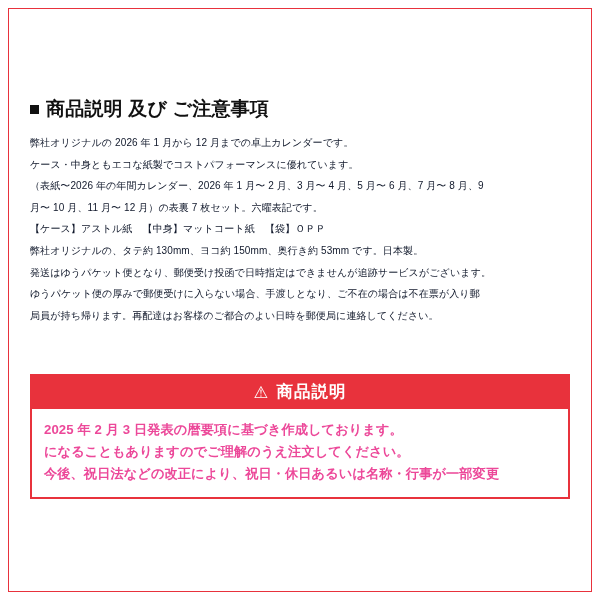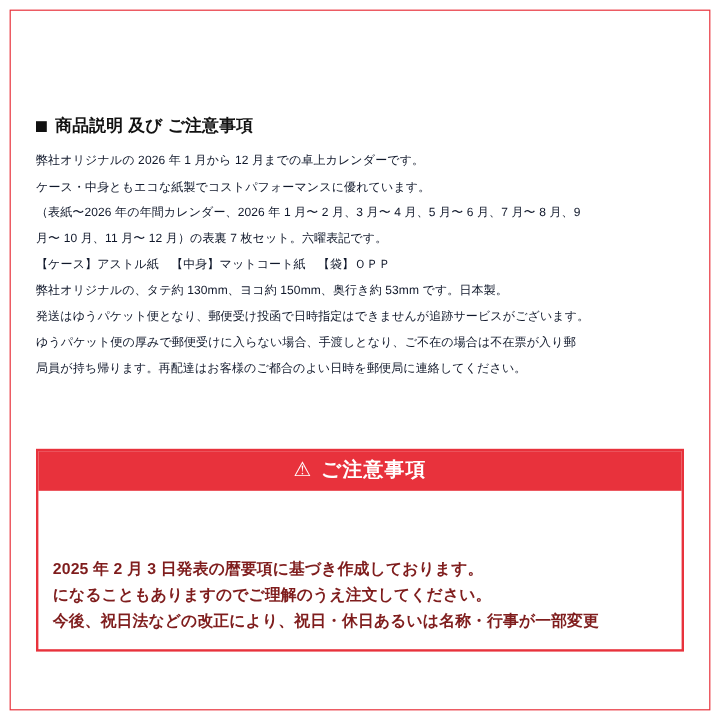--- a/index.html
+++ b/index.html
@@ -28,21 +28,21 @@
     border: 1px solid #e8323c;
     box-sizing: border-box;
   }
   .content {
     position: absolute;
     left: 30px;
     top: 96px;
     width: 540px;
   }
   .heading {
-    font-size: 14px;
+    font-size: 19px;
     font-weight: bold;
     color: #111111;
     letter-spacing: 0.2px;
     margin: 0 0 10px 0;
     display: flex;
     align-items: center;
   }
   .heading .sq {
     display: inline-block;
     width: 9px;
@@ -80,26 +80,25 @@
     align-items: center;
     justify-content: center;
   }
   .warn-tri {
     display: inline-block;
     margin-right: 7px;
     line-height: 1;
   }
   .caution-body {
     padding: 10px 12px 12px 12px;
-    color: #7f1d1d;
+    color: #ec4899;
     font-size: 13.2px;
     line-height: 22px;
     font-weight: bold;
     letter-spacing: 0.1px;
-    margin-top: 44px;
   }
   .caution-body .line {
     white-space: nowrap;
   }
 </style>
 </head>
 <body>
 
 <div id="page">
 
@@ -119,21 +118,21 @@
       <div class="line">弊社オリジナルの、タテ約 130mm、ヨコ約 150mm、奥行き約 53mm です。日本製。</div>
       <div class="line">発送はゆうパケット便となり、郵便受け投函で日時指定はできませんが追跡サービスがございます。</div>
       <div class="line">ゆうパケット便の厚みで郵便受けに入らない場合、手渡しとなり、ご不在の場合は不在票が入り郵</div>
       <div class="line">局員が持ち帰ります。再配達はお客様のご都合のよい日時を郵便局に連絡してください。</div>
     </div>
   </div>
 
   <div class="caution-box">
     <div class="caution-title">
       <span class="warn-tri">⚠</span>
-      <span>ご注意事項</span>
+      <span>商品説明</span>
     </div>
     <div class="caution-body">
       <div class="line">2025 年 2 月 3 日発表の暦要項に基づき作成しております。</div>
       <div class="line">になることもありますのでご理解のうえ注文してください。</div>
       <div class="line">今後、祝日法などの改正により、祝日・休日あるいは名称・行事が一部変更</div>
     </div>
   </div>
 
 </div>
 

